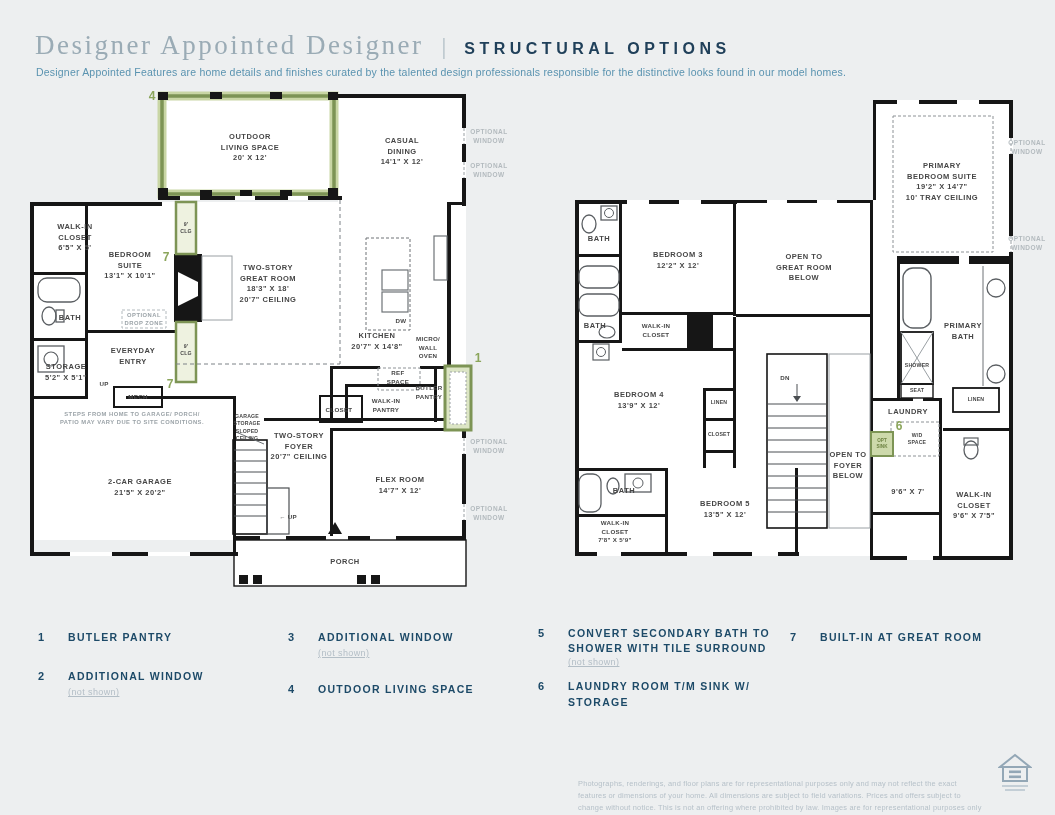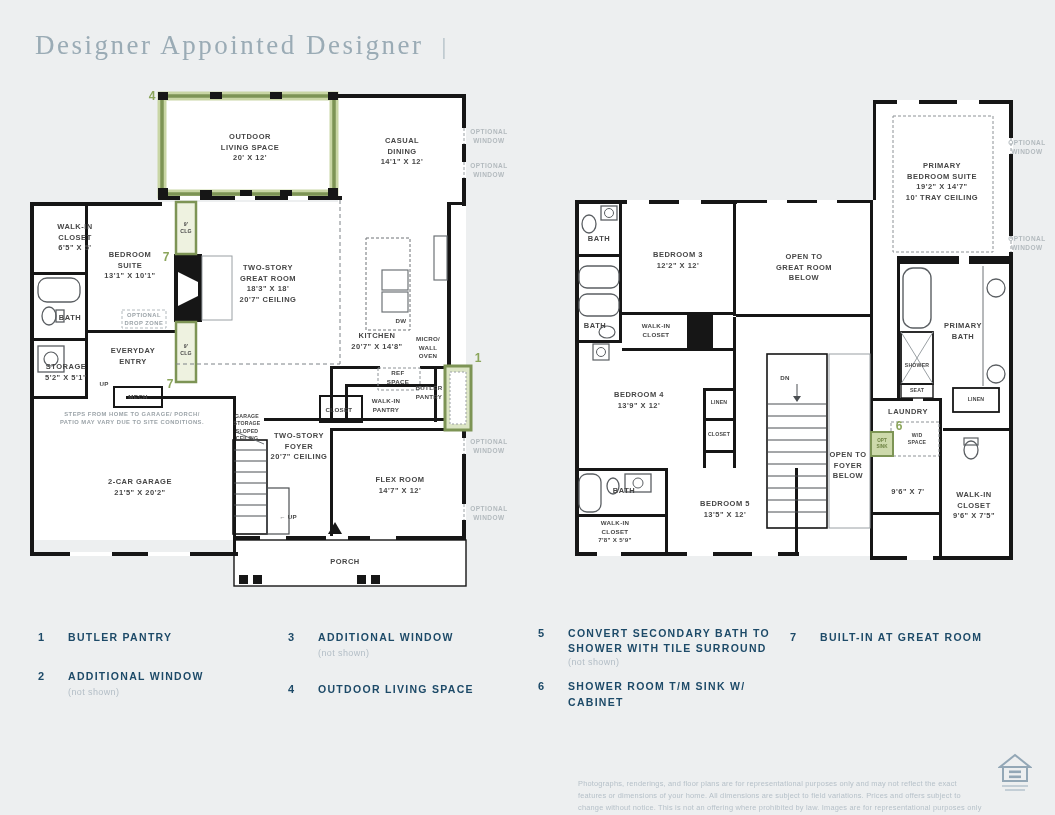--- a/index.html
+++ b/index.html
@@ -20,36 +20,38 @@
   .lbl.xs{font-size:5.2px;letter-spacing:.2px;}
   .lbl.gray{color:#b3babe;font-size:6.5px;}
   .lbl.faint{color:#9ba3a8;font-size:5.8px;}
   .lbl.marker{color:#8ba55b;font-size:12px;letter-spacing:0;}
   .lbl.green-xs{color:#6f8444;font-size:4.6px;letter-spacing:0;}
   
   .opt-col{position:absolute;width:238px;}
   .opt{display:flex;margin-bottom:24px;}
   .opt-num{width:30px;flex:0 0 30px;font-size:11px;font-weight:bold;color:#1d4a68;padding-top:1px;}
   .opt-label{font-size:10.5px;font-weight:bold;letter-spacing:1.3px;color:#1d4a68;line-height:1.45;}
-  .opt-note{font-size:9px;color:#b3bec6;letter-spacing:.4px;margin-top:3px;}
+  .opt-note{font-size:9px;color:#b3bec6;letter-spacing:.4px;margin-top:3px;text-decoration:underline;}
   
   .f-line{position:absolute;font-size:10px;font-weight:bold;letter-spacing:2px;color:#8ba3b3;}
   .f-disc{position:absolute;left:578px;top:778px;width:408px;font-size:7.4px;line-height:1.62;
           color:#b6c1c9;letter-spacing:.2px;}
   .f-logo{position:absolute;left:998px;top:753px;}
 </style>
 </head>
 <body>
 
 <div class="page">
 
   <div class="hdr">
     <span class="h-serif">Designer Appointed Designer</span>
     <span class="h-div">|</span>
+    <span class="h-caps">STRUCTURAL OPTIONS</span>
   </div>
+  <div class="h-sub">Designer Appointed Features are home details and finishes curated by the talented design professionals responsible for the distinctive looks found in our model homes.</div>
 
   <div class="plan" style="left:30px;top:88px;">
     <svg width="500" height="512" viewBox="0 0 500 512">
 
       <rect x="0" y="114" width="436" height="338" fill="#ffffff"></rect>
       <rect x="128" y="4" width="180" height="106" fill="#ffffff"></rect>
       <rect x="308" y="6" width="128" height="110" fill="#ffffff"></rect>
       <rect x="204" y="452" width="232" height="46" fill="#ffffff"></rect>
 
       <rect x="132" y="8" width="172" height="98" fill="none" stroke="#c9d6a5" stroke-width="9"></rect>
@@ -438,21 +440,21 @@
       <div class="opt" style="margin-bottom:12px">
         <span class="opt-num">5</span>
         <div>
           <div class="opt-label">CONVERT SECONDARY BATH TO SHOWER WITH TILE SURROUND</div>
           <div class="opt-note" style="margin-top:1px">(not shown)</div>
         </div>
       </div>
       <div class="opt">
         <span class="opt-num">6</span>
         <div>
-            <div class="opt-label">SHOWER ROOM T/M SINK W/ CABINET</div>
+            <div class="opt-label">LAUNDRY ROOM T/M SINK W/ STORAGE</div>
           </div>
       </div>
     </div>
     <div class="opt-col" style="left:790px;top:630px">
       <div class="opt">
         <span class="opt-num">7</span>
         <div>
             <div class="opt-label">BUILT-IN AT GREAT ROOM</div>
           </div>
       </div>

